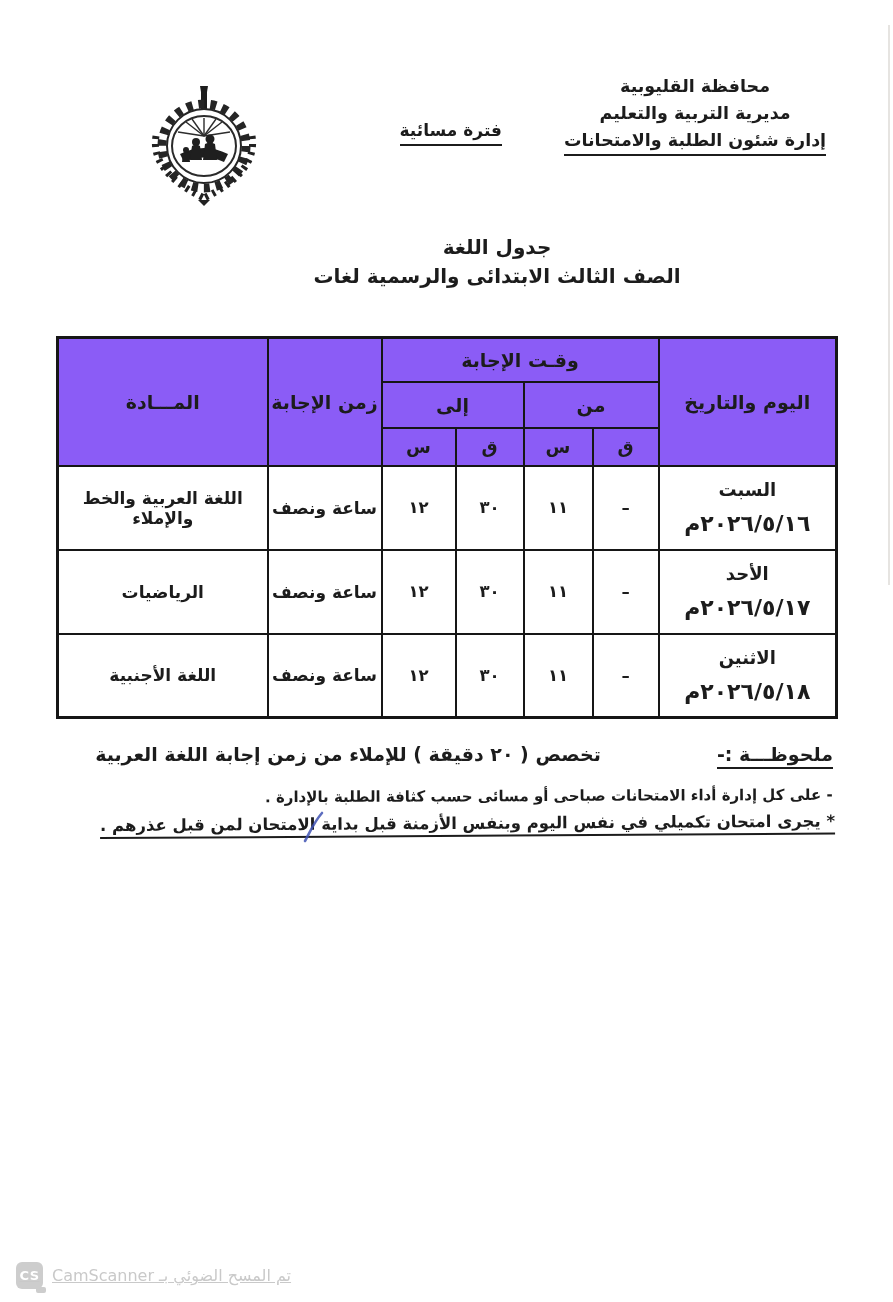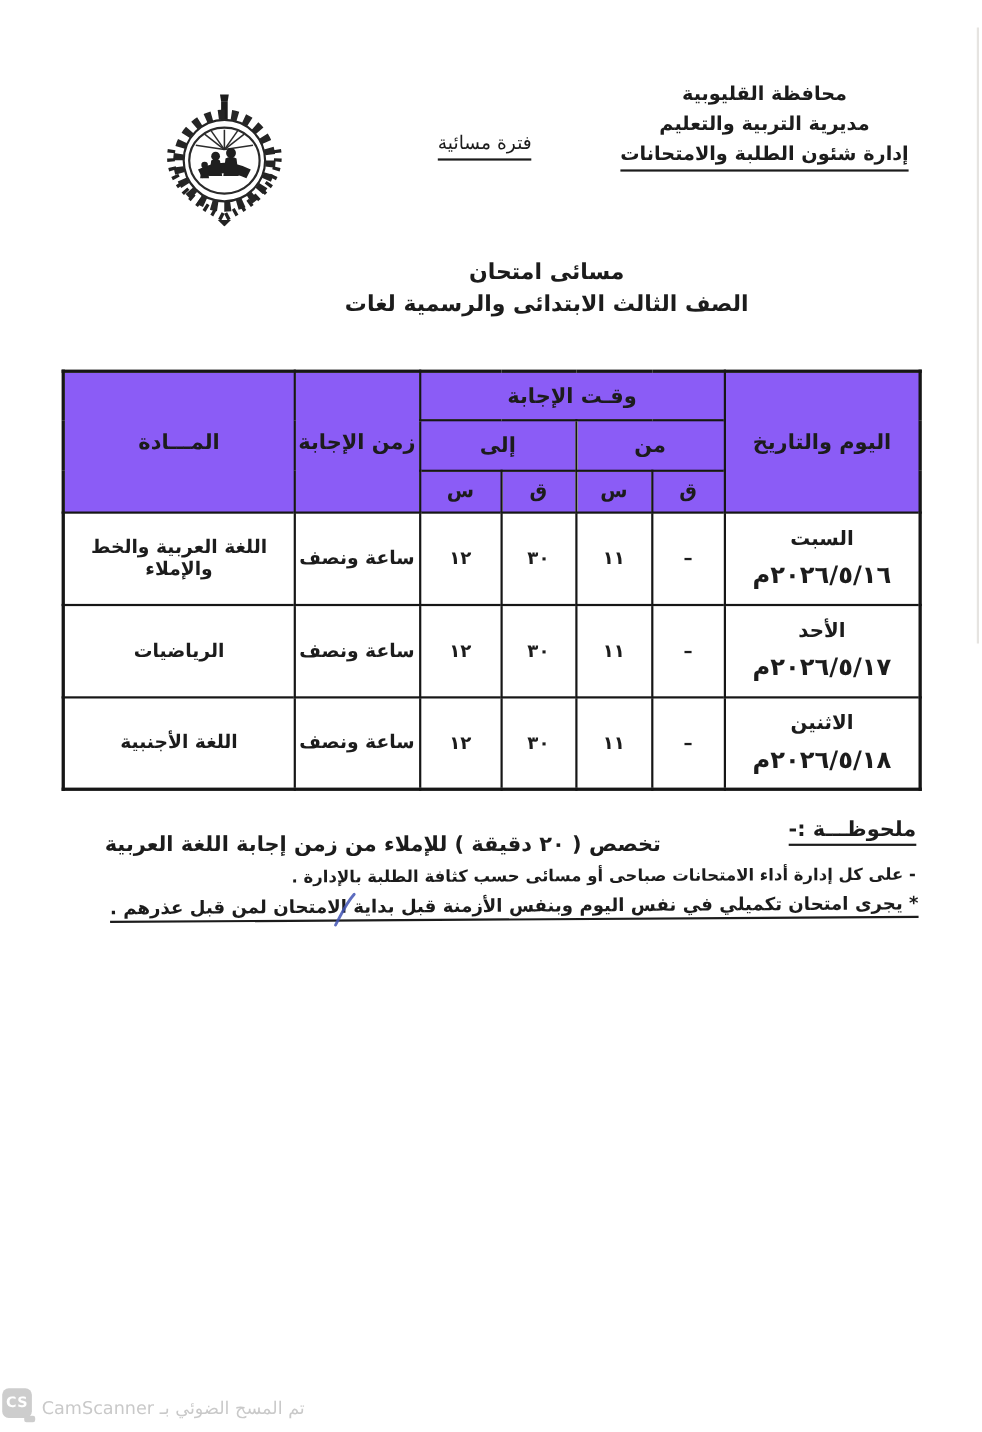--- a/index.html
+++ b/index.html
@@ -12,22 +12,22 @@
   .edge-line{position:absolute;right:3px;top:25px;width:2px;height:560px;background:#e6e4e1;}
   
   .org-block{
     position:absolute;left:585px;top:76px;width:220px;
     display:flex;flex-direction:column;align-items:center;gap:7px;
     font-size:17.5px;font-weight:bold;text-align:center;
   }
   .org-line{white-space:nowrap;}
   .org-line.underlined{border-bottom:2.5px solid #1c1c1c;padding-bottom:4px;}
   .period-label{
-    position:absolute;left:398px;top:120px;width:104px;text-align:left;
-    font-size:17px;font-weight:normal;
+    position:absolute;left:398px;top:120px;width:104px;text-align:right;
+    font-size:17px;font-weight:bold;
   }
   .period-label span{border-bottom:2.5px solid #1c1c1c;padding-bottom:4px;white-space:nowrap;}
   .emblem{position:absolute;left:138px;top:84px;width:130px;height:122px;}
   
   .title-block{
     position:absolute;left:307px;top:233px;width:380px;text-align:center;
     font-size:20px;font-weight:bold;line-height:29px;
   }
   
   .exam-table{
@@ -48,35 +48,35 @@
   .day-cell{padding:4px 0;}
   .day-cell .day-name{font-size:18px;display:block;margin-bottom:11px;}
   .day-cell .day-date{font-size:22px;display:block;}
   
   .note-1{
     position:absolute;right:60px;left:55px;top:743px;
     display:flex;align-items:flex-start;column-gap:116px;
     font-weight:bold;
   }
   .note-label{font-size:19px;border-bottom:2.5px solid #1c1c1c;padding-bottom:2px;white-space:nowrap;}
-  .note-main{font-size:19px;margin-top:14px;}
+  .note-main{font-size:19px;}
   .note-2{
     position:absolute;right:60px;top:787px;font-size:15px;font-weight:bold;
     transform:rotate(-0.25deg);
   }
   .note-3{
     position:absolute;right:58px;left:52px;top:814px;font-size:16.5px;font-weight:bold;
     text-decoration:underline;text-decoration-thickness:2px;text-underline-offset:6px;
     transform:rotate(-0.35deg);
   }
   .ink-mark{position:absolute;left:300px;top:810px;width:28px;height:34px;pointer-events:none;}
   
   .scan-footer{
-    position:absolute;left:2px;bottom:13px;display:flex;align-items:flex-end;gap:9px;
-    direction:ltr;color:#c9c9c9;
+    position:absolute;left:16px;bottom:13px;display:flex;align-items:center;gap:9px;
+    direction:ltr;color:#c9c9c9;text-decoration:underline;
   }
   .cs-icon{
     position:relative;width:27px;height:27px;background:#cdcdcd;border-radius:6px;
     display:flex;align-items:center;justify-content:center;
     color:#ffffff;font-size:13px;font-weight:bold;letter-spacing:0.5px;
   }
   .cs-icon::after{
     content:"";position:absolute;right:-3px;bottom:-4px;width:10px;height:6px;
     background:#cdcdcd;border-radius:2px;
   }
@@ -129,21 +129,21 @@
     <span>فترة مسائية</span>
   </div>
 
   <div class="org-block">
     <div class="org-line">محافظة القليوبية</div>
     <div class="org-line">مديرية التربية والتعليم</div>
     <div class="org-line underlined">إدارة شئون الطلبة والامتحانات</div>
   </div>
 
   <div class="title-block">
-    <div>مسائى امتحان</div>
+    <div>جدول اللغة</div>
     <div>الصف الثالث الابتدائى والرسمية لغات</div>
   </div>
 
   <table class="exam-table">
     <colgroup>
       <col style="width:178px">
         <col style="width:66px">
         <col style="width:69px">
       <col style="width:68px">
         <col style="width:74px">

